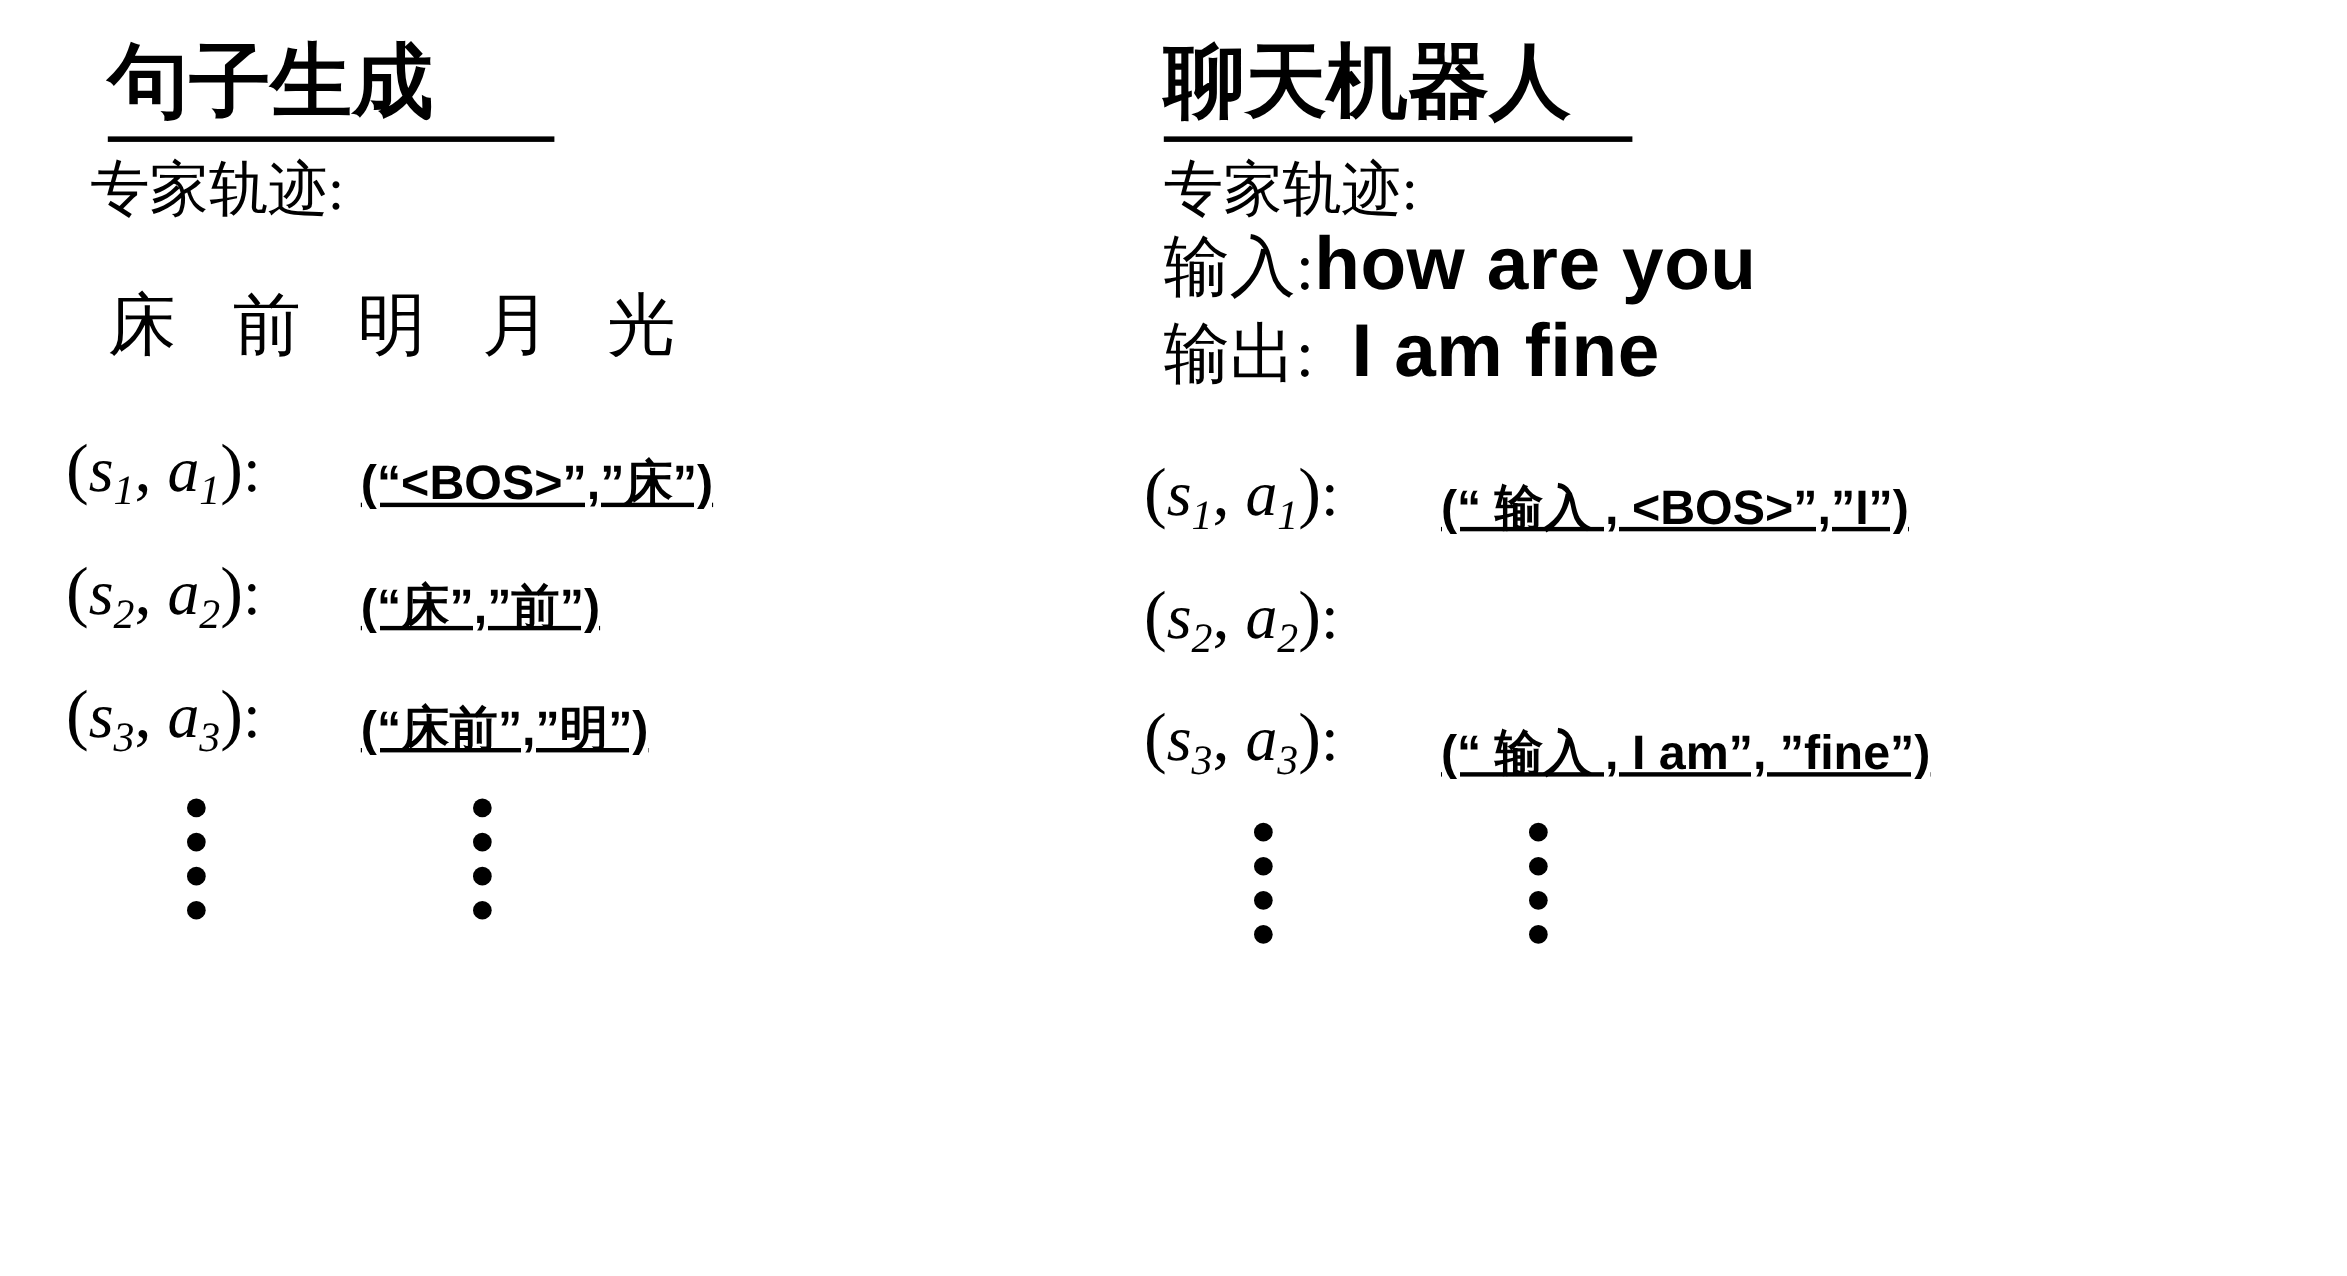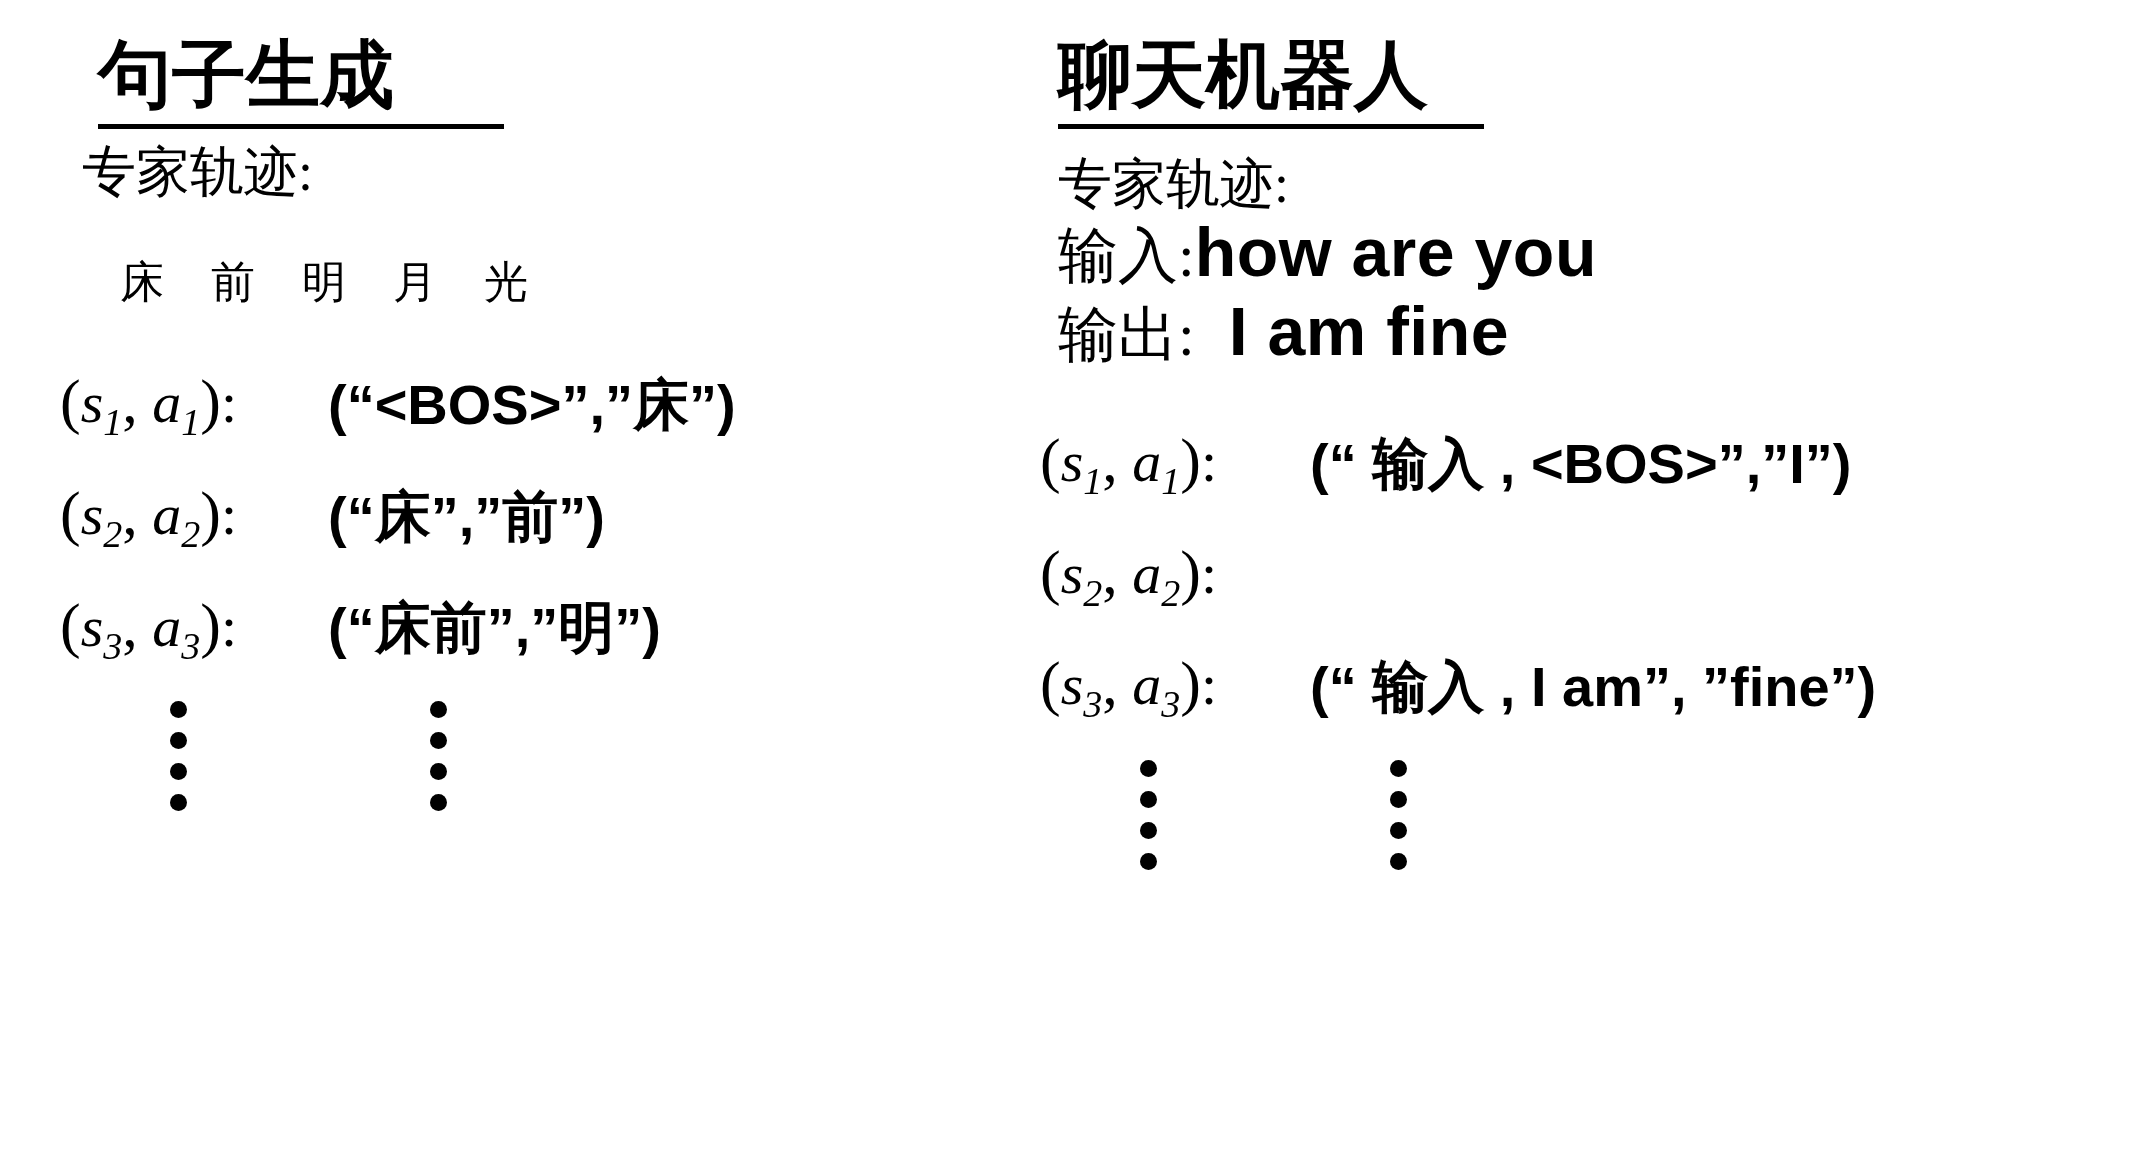--- a/index.html
+++ b/index.html
@@ -41,21 +41,21 @@
     white-space: nowrap;
   }
   .col-left .col-title {
     margin: 38px 0 0 38px;
     display: inline-block;
     border-bottom: 5px solid #000;
     padding-bottom: 12px;
     padding-right: 110px;
   }
   .col-right .col-title {
-    margin: 38px 0 12px 18px;
+    margin: 38px 0 0 18px;
     display: inline-block;
     border-bottom: 5px solid #000;
     padding-bottom: 12px;
     padding-right: 56px;
     font-family: Liberation Serif, serif;
   }
   .subtitle {
     font-size: 54px;
     line-height: 1.08;
     font-weight: normal;
@@ -75,23 +75,23 @@
   }
   .io-line .io-value {
     font-family: "Liberation Sans", "DejaVu Sans", sans-serif;
     font-weight: bold;
     font-size: 68px;
     letter-spacing: 0.5px;
   }
   .io-line .io-value.indent { padding-left: 34px; margin-top: 24px; }
 
   .poem {
-    font-size: 44px;
+    font-size: 62px;
     letter-spacing: 18px;
-    margin: 52px 0 0 60px;
+    margin: 52px 0 0 38px;
     white-space: nowrap;
   }
 
   .pairs {
     margin-top: 54px;
   }
   .col-left .pairs { margin-left: 0px; }
   .col-right .pairs { margin-left: 0px; }
 
   .pair-row {
@@ -116,22 +116,23 @@
     vertical-align: sub;
     letter-spacing: 0;
   }
   .pair-key .colon {
     font-style: normal;
     font-size: 58px;
   }
   .pair-val {
     font-family: "Liberation Sans", "DejaVu Sans", sans-serif;
     font-weight: bold;
-    font-size: 56px;
-    white-space: nowrap;
+    font-size: 44px;
+    white-space: nowrap;
+    text-decoration: underline;
   }
   .col-left .pair-key { width: 250px; }
   .col-left .pair-val { padding-left: 18px; }
   .col-right .pair-key { width: 256px; }
   .col-right .pair-val { padding-left: 14px; }
 
   .dots-row {
     position: relative;
     height: 130px;
   }

